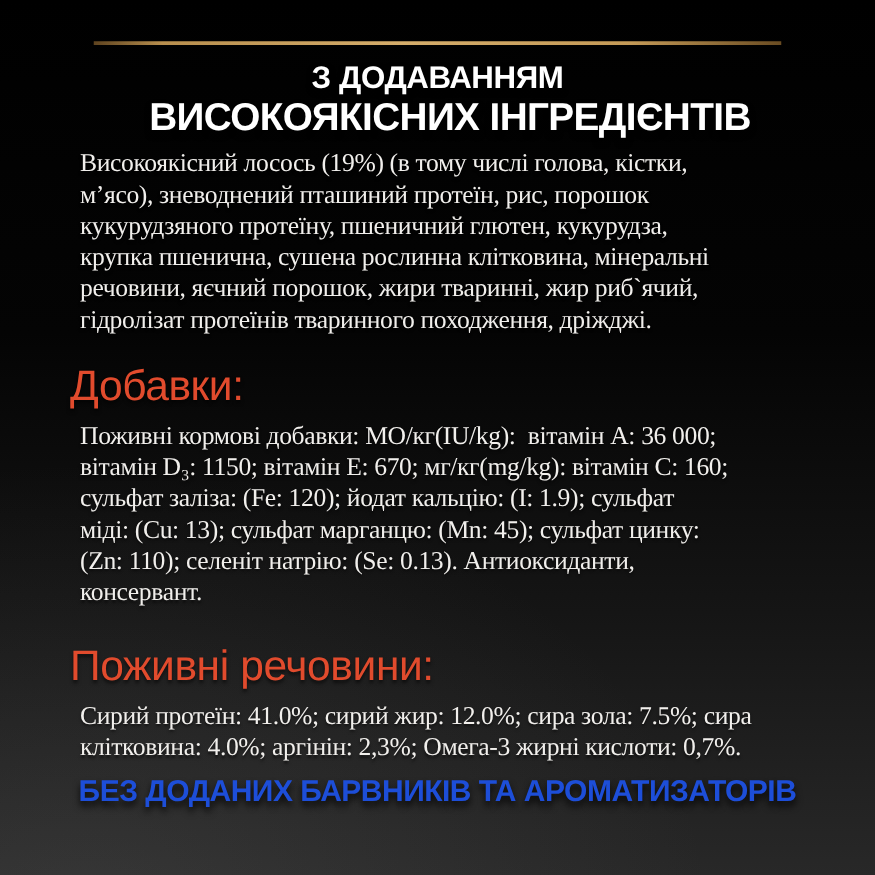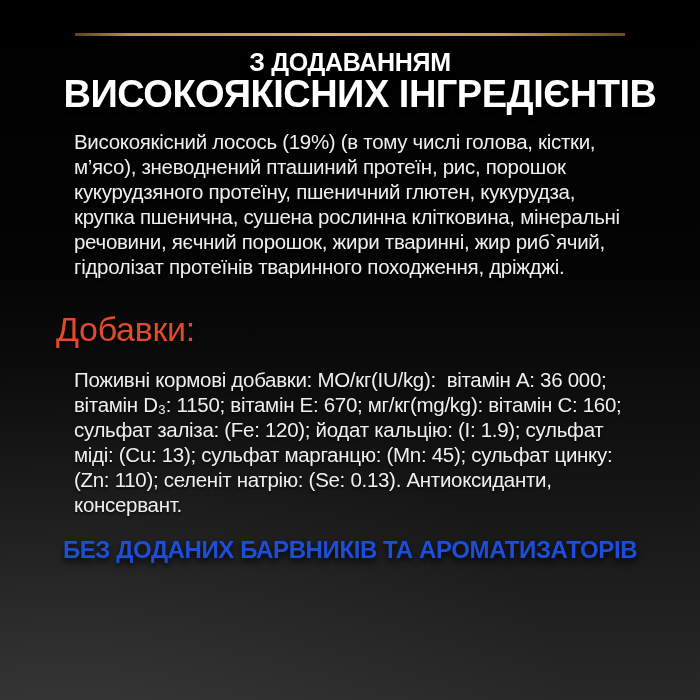--- a/index.html
+++ b/index.html
@@ -34,21 +34,21 @@
     color: #ffffff;
     text-shadow: 0 3px 5px rgba(0,0,0,0.75);
   }
   .hline1 {
     font-size: 25px;
     line-height: 30px;
     font-weight: bold;
     letter-spacing: -0.3px;
   }
   .hline2 {
-    font-size: 38px;
+    font-size: 31px;
     line-height: 34px;
     font-weight: bold;
     letter-spacing: -0.5px;
     white-space: nowrap;
     padding-left: 20px;
   }
   main {
     padding: 0 44px 0 56px;
   }
   .section-heading {
@@ -57,27 +57,28 @@
     line-height: 40px;
     font-weight: 400;
     color: #e14b2d;
     letter-spacing: -0.3px;
     text-shadow: 0 2px 3px rgba(0,0,0,0.6);
   }
   .sec-composition .section-heading { padding-top: 15px; }
   .sec-additives  .section-heading { padding-top: 12px; }
   .sec-nutrients  .section-heading { padding-top: 18px; }
   .section-body {
-    margin: 18px;
+    margin: 8px;
     font-size: 20.5px;
     line-height: 25px;
     letter-spacing: -0.3px;
     white-space: pre;
     color: #f1efec;
     text-shadow: 0 2px 2px rgba(0,0,0,0.55);
+    font-family: Liberation Serif, serif;
   }
   footer {
     margin-top: 8px;
     text-align: center;
   }
   .claim {
     font-size: 24px;
     line-height: 30px;
     font-weight: bold;
     letter-spacing: -0.4px;
@@ -112,20 +113,25 @@
     <section class="sec-additives">
       <h2 class="section-heading">Добавки:</h2>
       <p class="section-body">Поживні кормові добавки: МО/кг(IU/kg):  вітамін A: 36 000;
 вітамін D₃: 1150; вітамін E: 670; мг/кг(mg/kg): вітамін C: 160;
 сульфат заліза: (Fe: 120); йодат кальцію: (I: 1.9); сульфат
 міді: (Cu: 13); сульфат марганцю: (Mn: 45); сульфат цинку:
 (Zn: 110); селеніт натрію: (Se: 0.13). Антиоксиданти,
 консервант.</p>
     </section>
 
+    <section class="sec-nutrients">
+      <h2 class="section-heading">Поживні речовини:</h2>
+      <p class="section-body">Сирий протеїн: 41.0%; сирий жир: 12.0%; сира зола: 7.5%; сира
+клітковина: 4.0%; аргінін: 2,3%; Омега-3 жирні кислоти: 0,7%.</p>
+    </section>
 
   </main>
 
   <footer>
     <div class="claim">БЕЗ ДОДАНИХ БАРВНИКІВ ТА АРОМАТИЗАТОРІВ</div>
   </footer>
 
 </div>
 
 </body></html>

